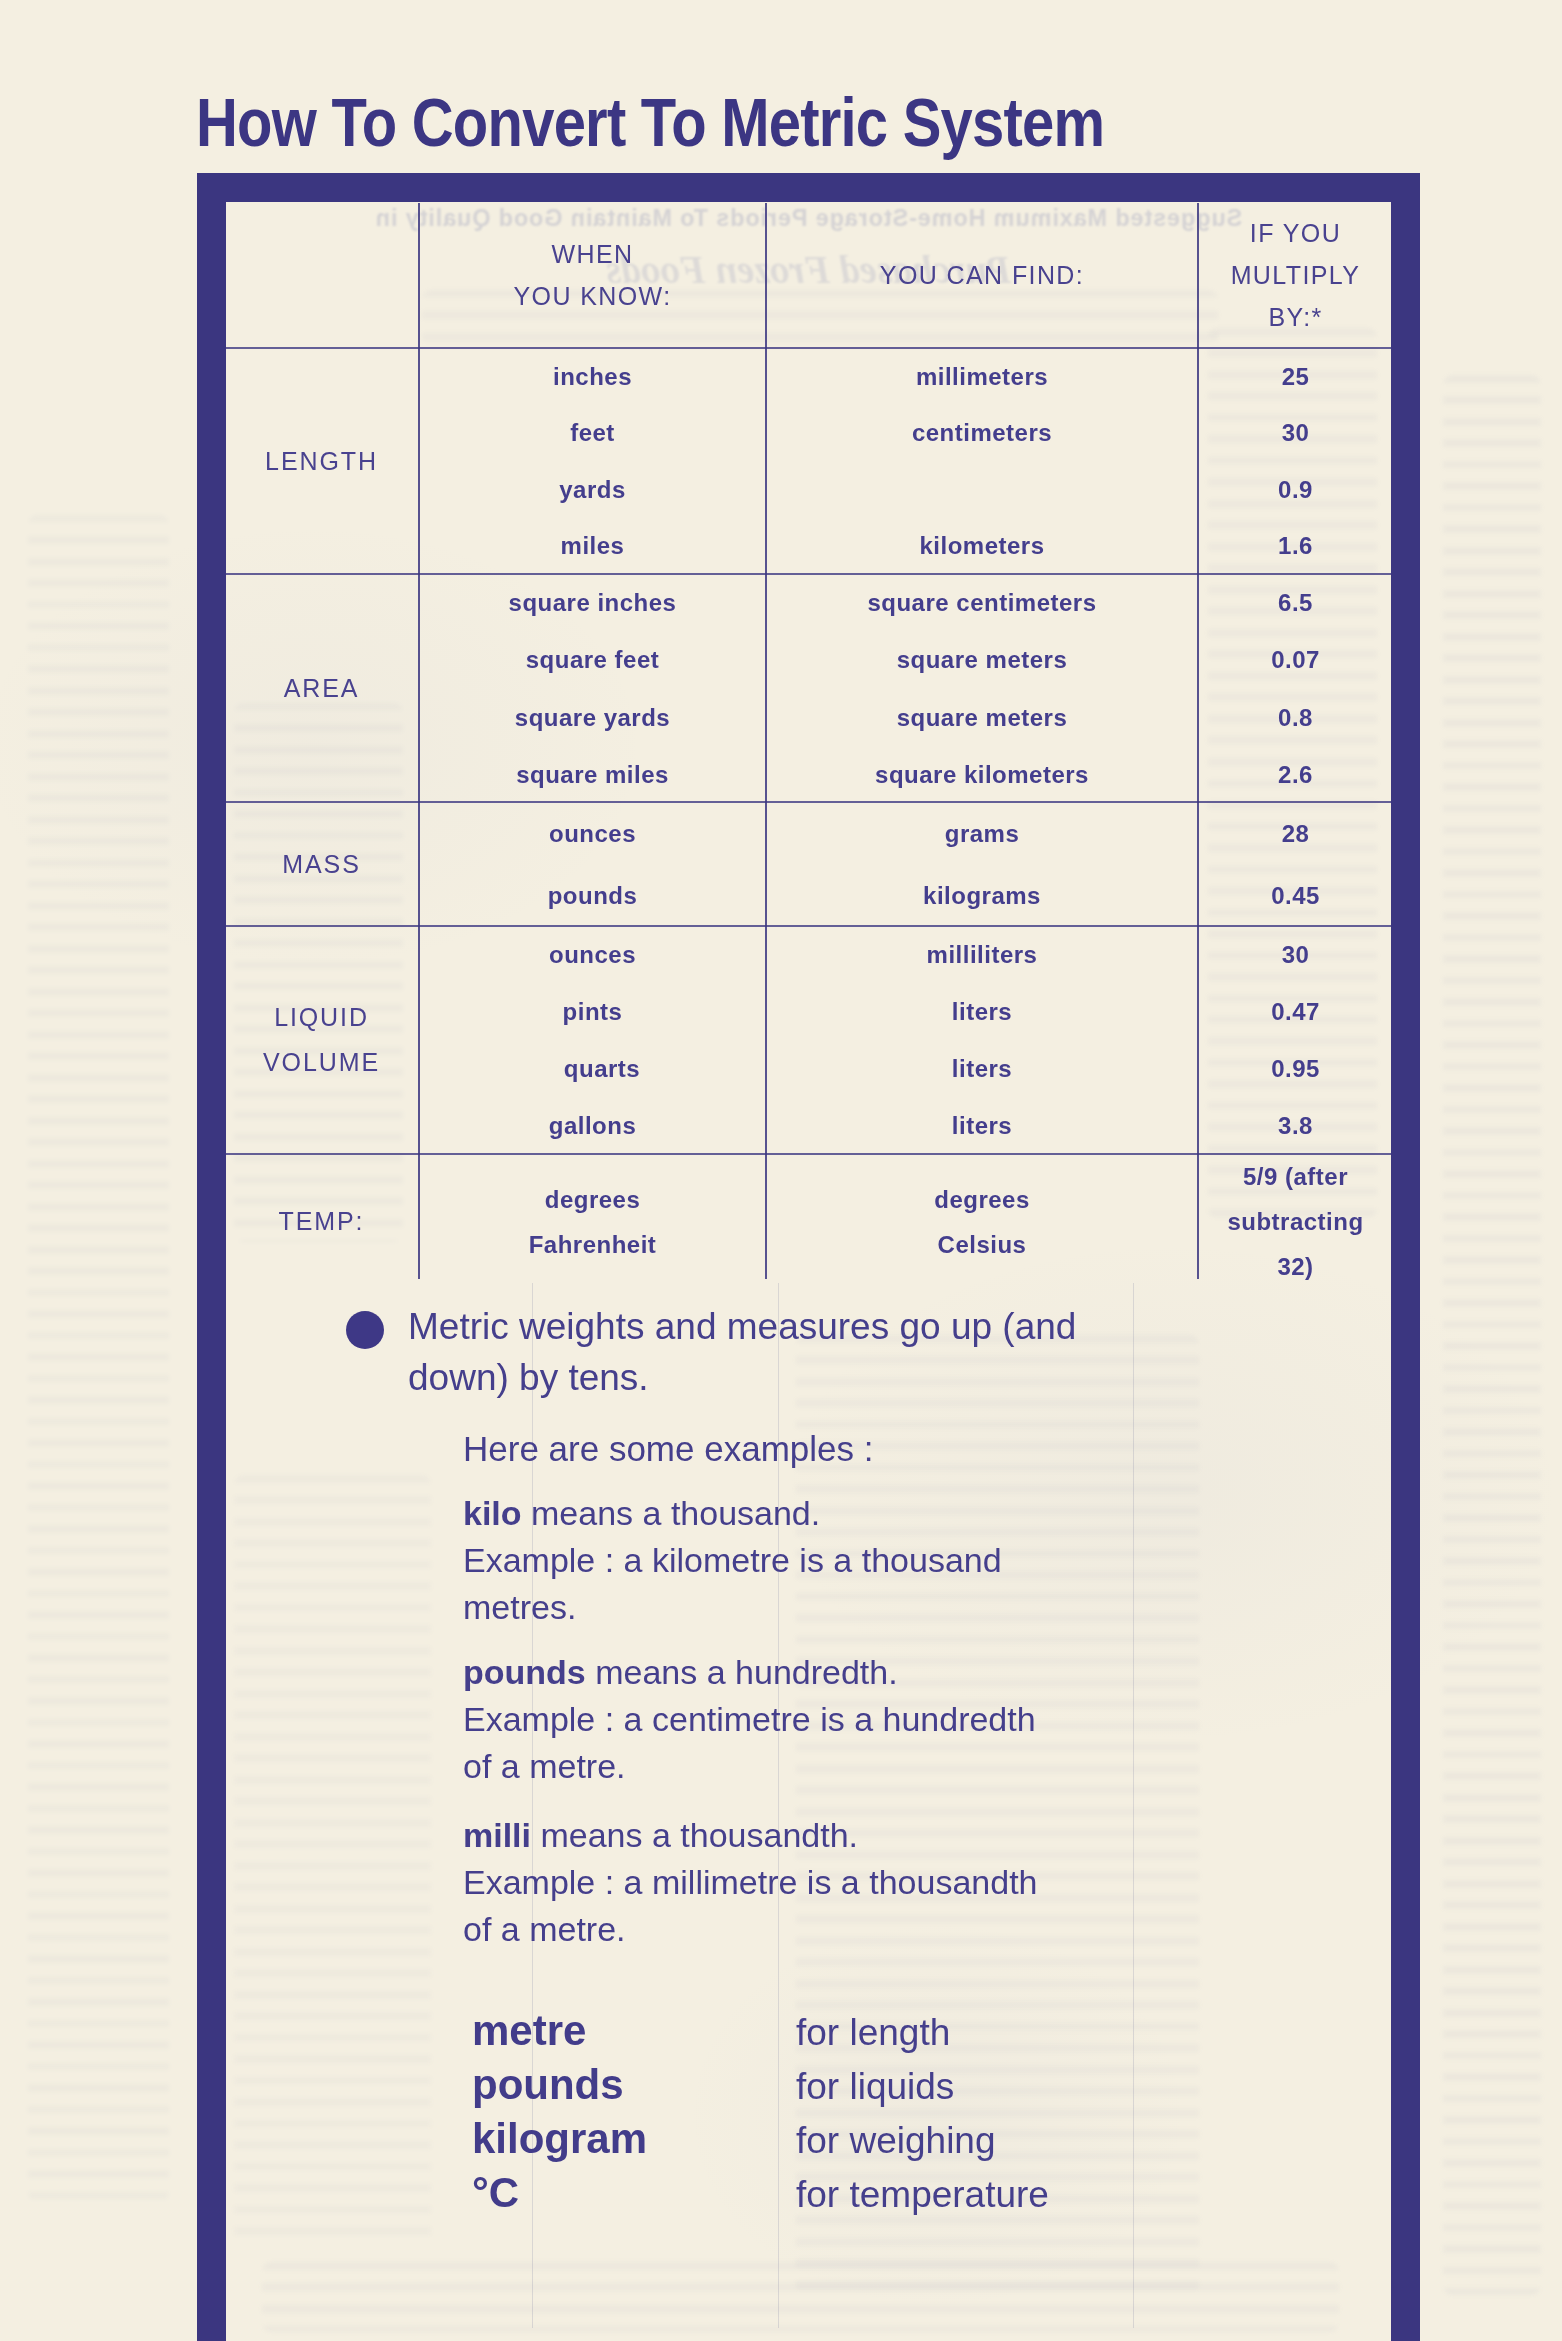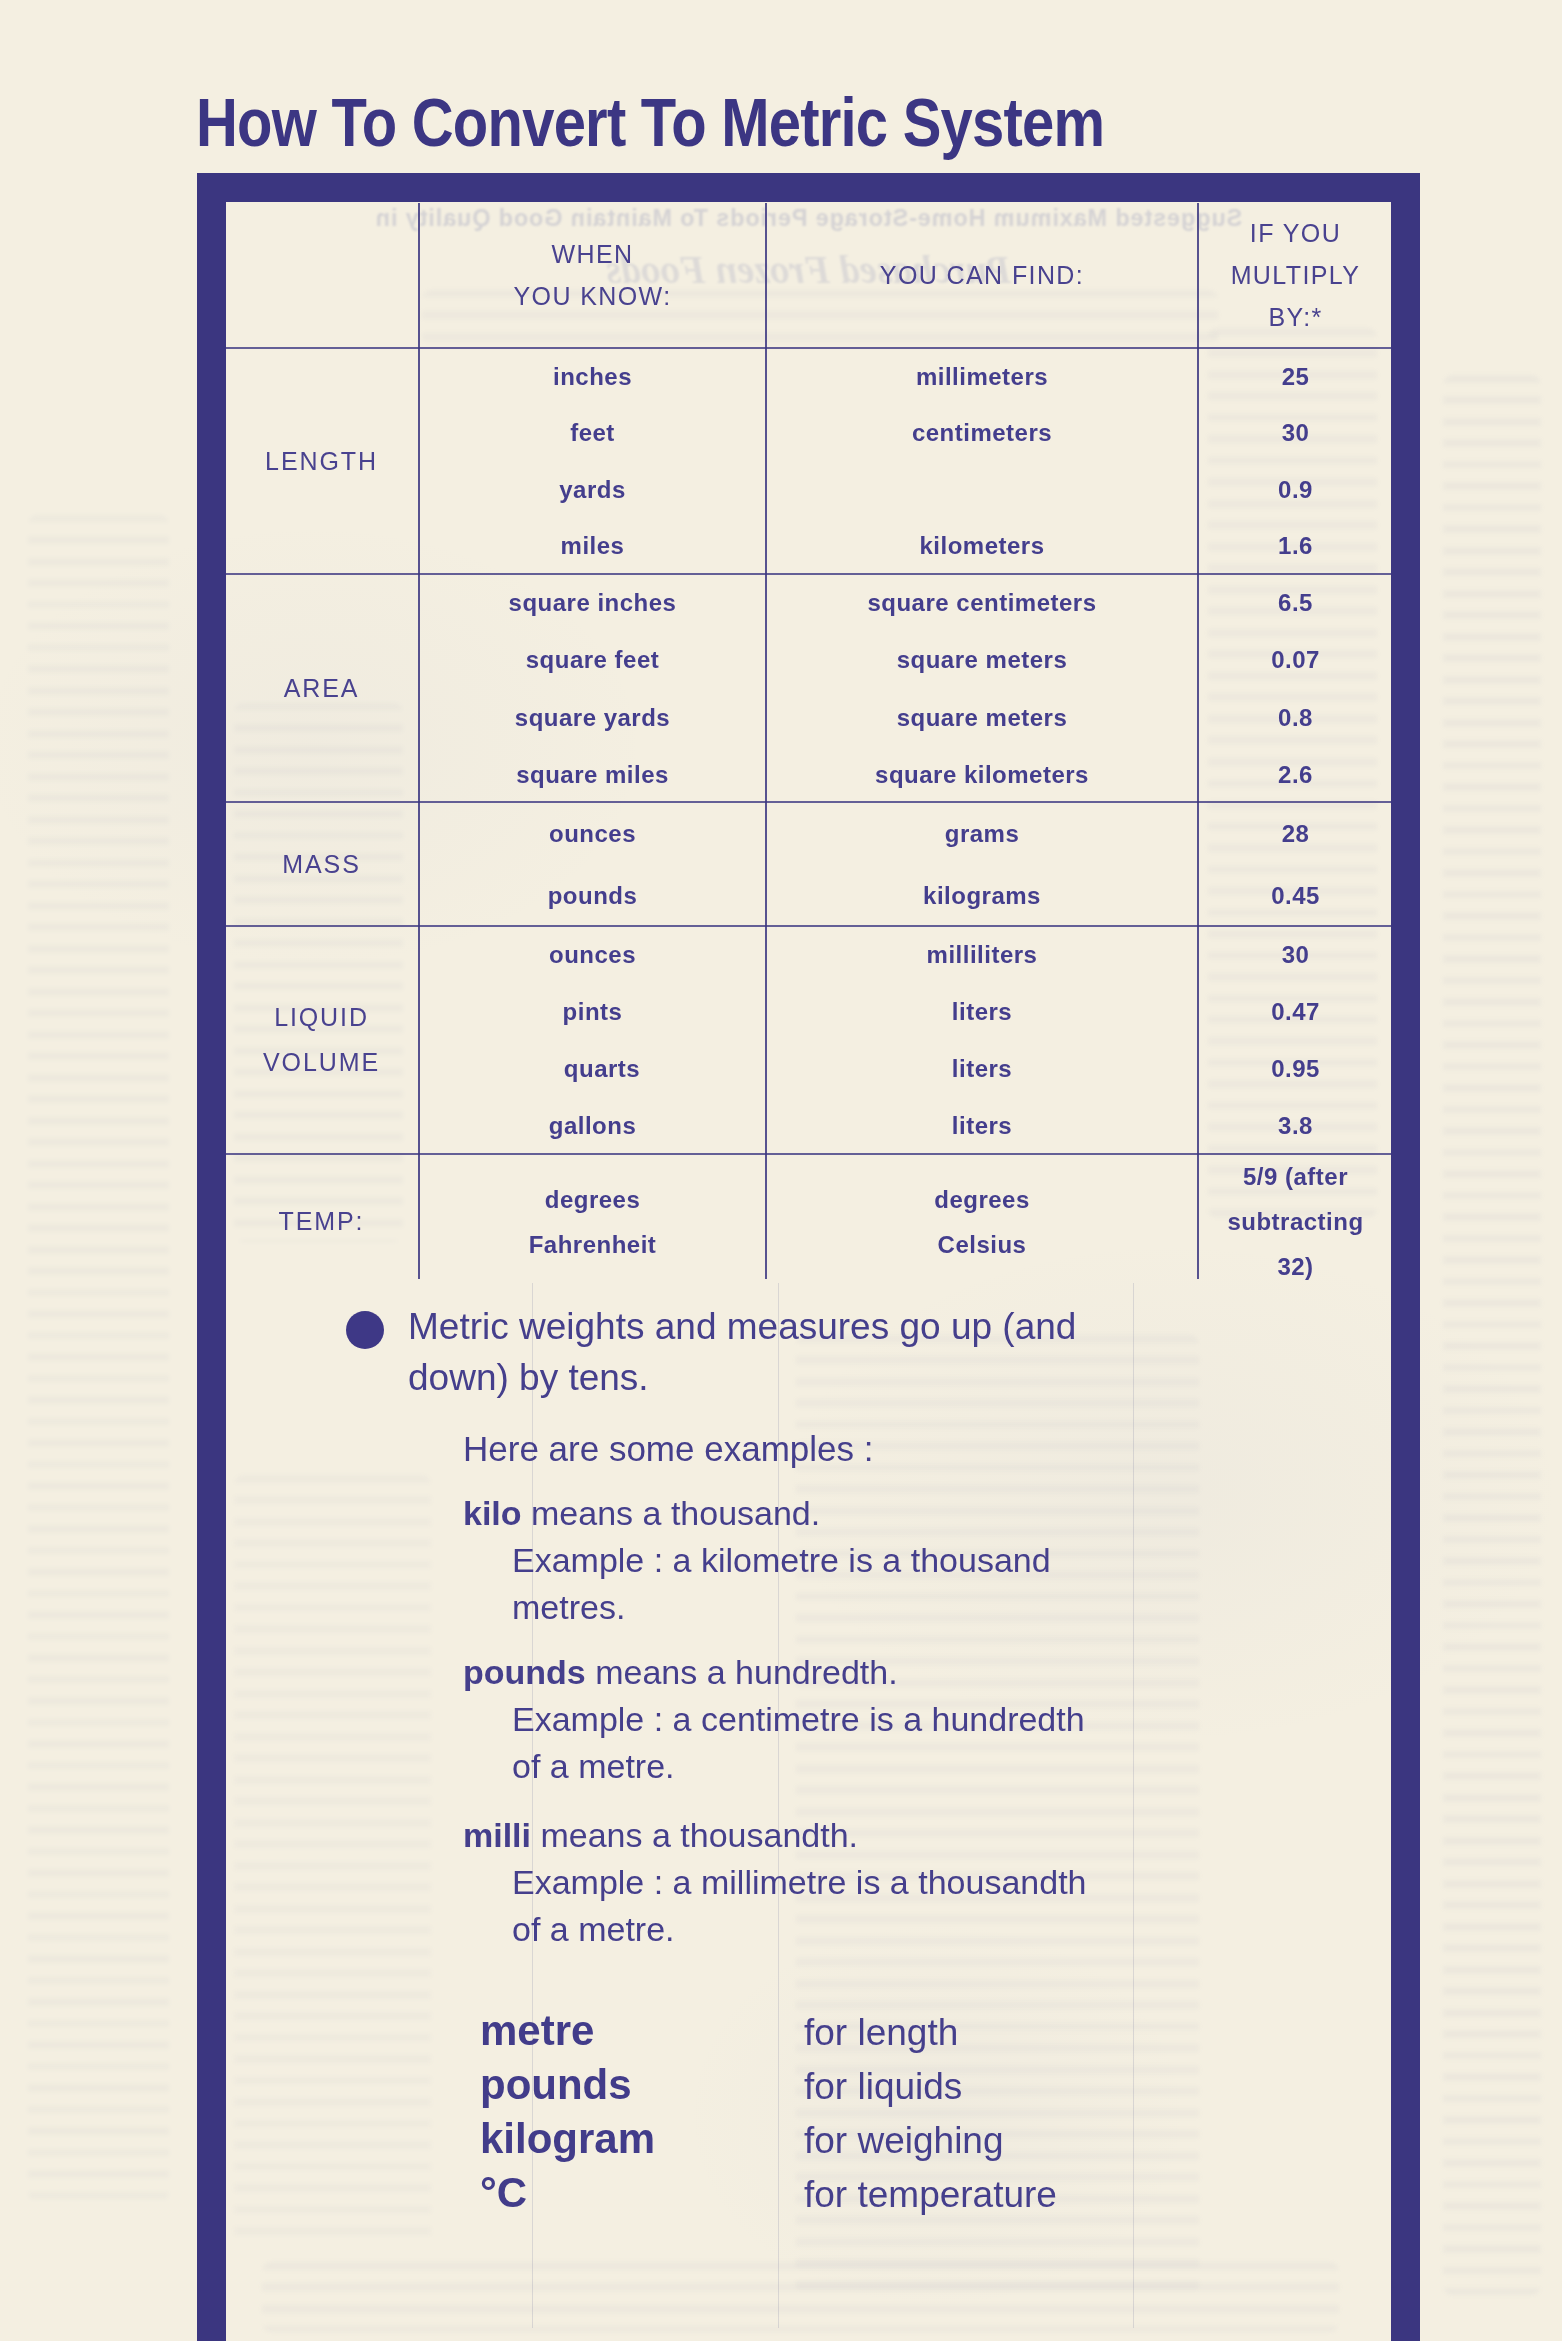--- a/index.html
+++ b/index.html
@@ -42,24 +42,24 @@
   .boldcell{font-weight:700;font-size:24px;color:#443e8d;letter-spacing:0.5px;}
   .light{font-weight:400;font-size:25px;color:#49428f;letter-spacing:1.4px;}
   .cat{letter-spacing:1.9px;}
   .note{position:absolute;left:346px;top:1301px;display:flex;align-items:flex-start;}
   .dot{width:38px;height:38px;border-radius:50%;background:#3e3886;margin-top:10.3px;flex:0 0 auto;}
   .note-lines{margin-left:24px;font-size:37px;font-weight:400;color:#453f8c;}
   .note-lines div{line-height:51px;white-space:nowrap;}
   .intro{position:absolute;left:463px;top:1429px;font-size:35px;color:#453f8c;white-space:nowrap;}
   .ex-group{position:absolute;left:463px;font-size:34px;color:#453f8c;}
   .ex-group .row1{line-height:47px;white-space:nowrap;}
-  .ex-group .exline{line-height:47px;margin-left:49px;white-space:nowrap;}
+  .ex-group .exline{line-height:47px;white-space:nowrap;}
   .term{font-weight:700;}
   .units{position:absolute;left:472px;top:2007px;}
-  .unit-row{display:flex;align-items:baseline;height:54px;margin-left:8px;}
+  .unit-row{display:flex;align-items:baseline;height:54px;}
   .unit-term{flex:0 0 324px;font-size:42px;font-weight:700;color:#423c8a;white-space:nowrap;}
   .unit-use{font-size:37px;font-weight:400;color:#453f8c;white-space:nowrap;}
   
   .ghost{
     position:absolute;left:224px;width:1169px;text-align:center;
     color:#a9abc2;opacity:0.42;filter:blur(0.9px);
     transform:scaleX(-1);
     white-space:nowrap;pointer-events:none;
   }
   .ghost1{top:205px;font-size:23.4px;font-weight:700;letter-spacing:0.9px;}

